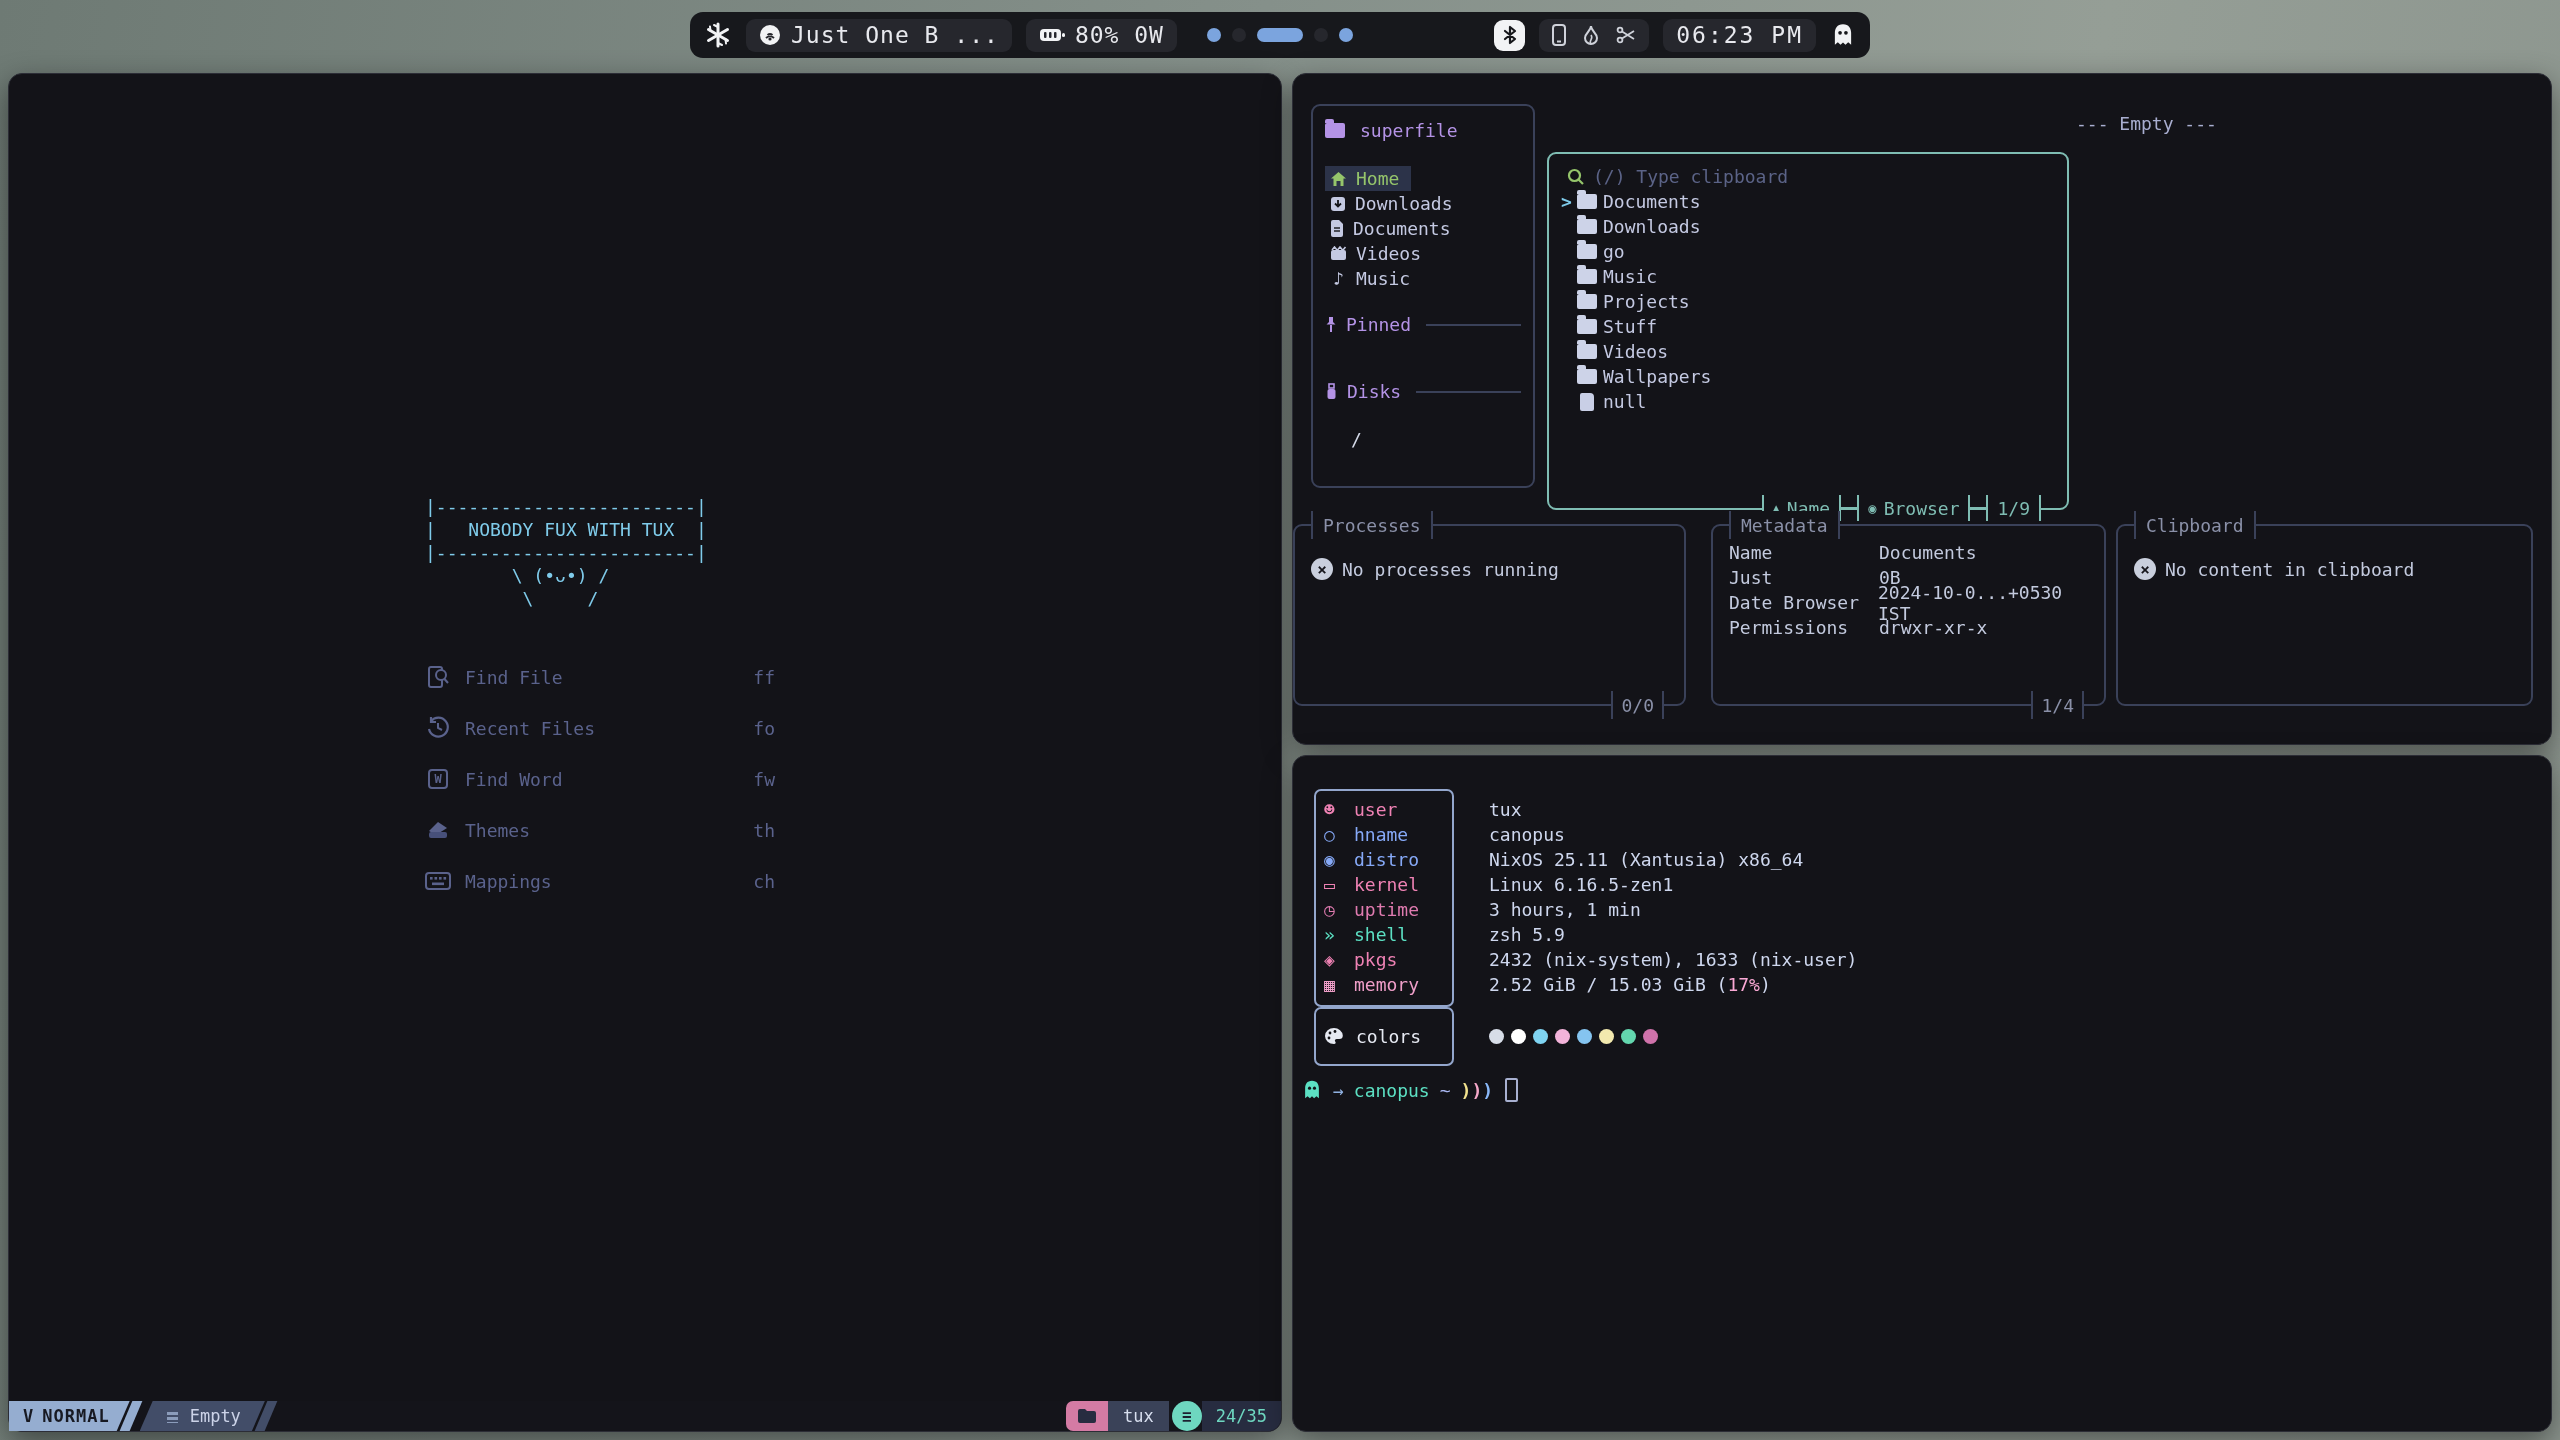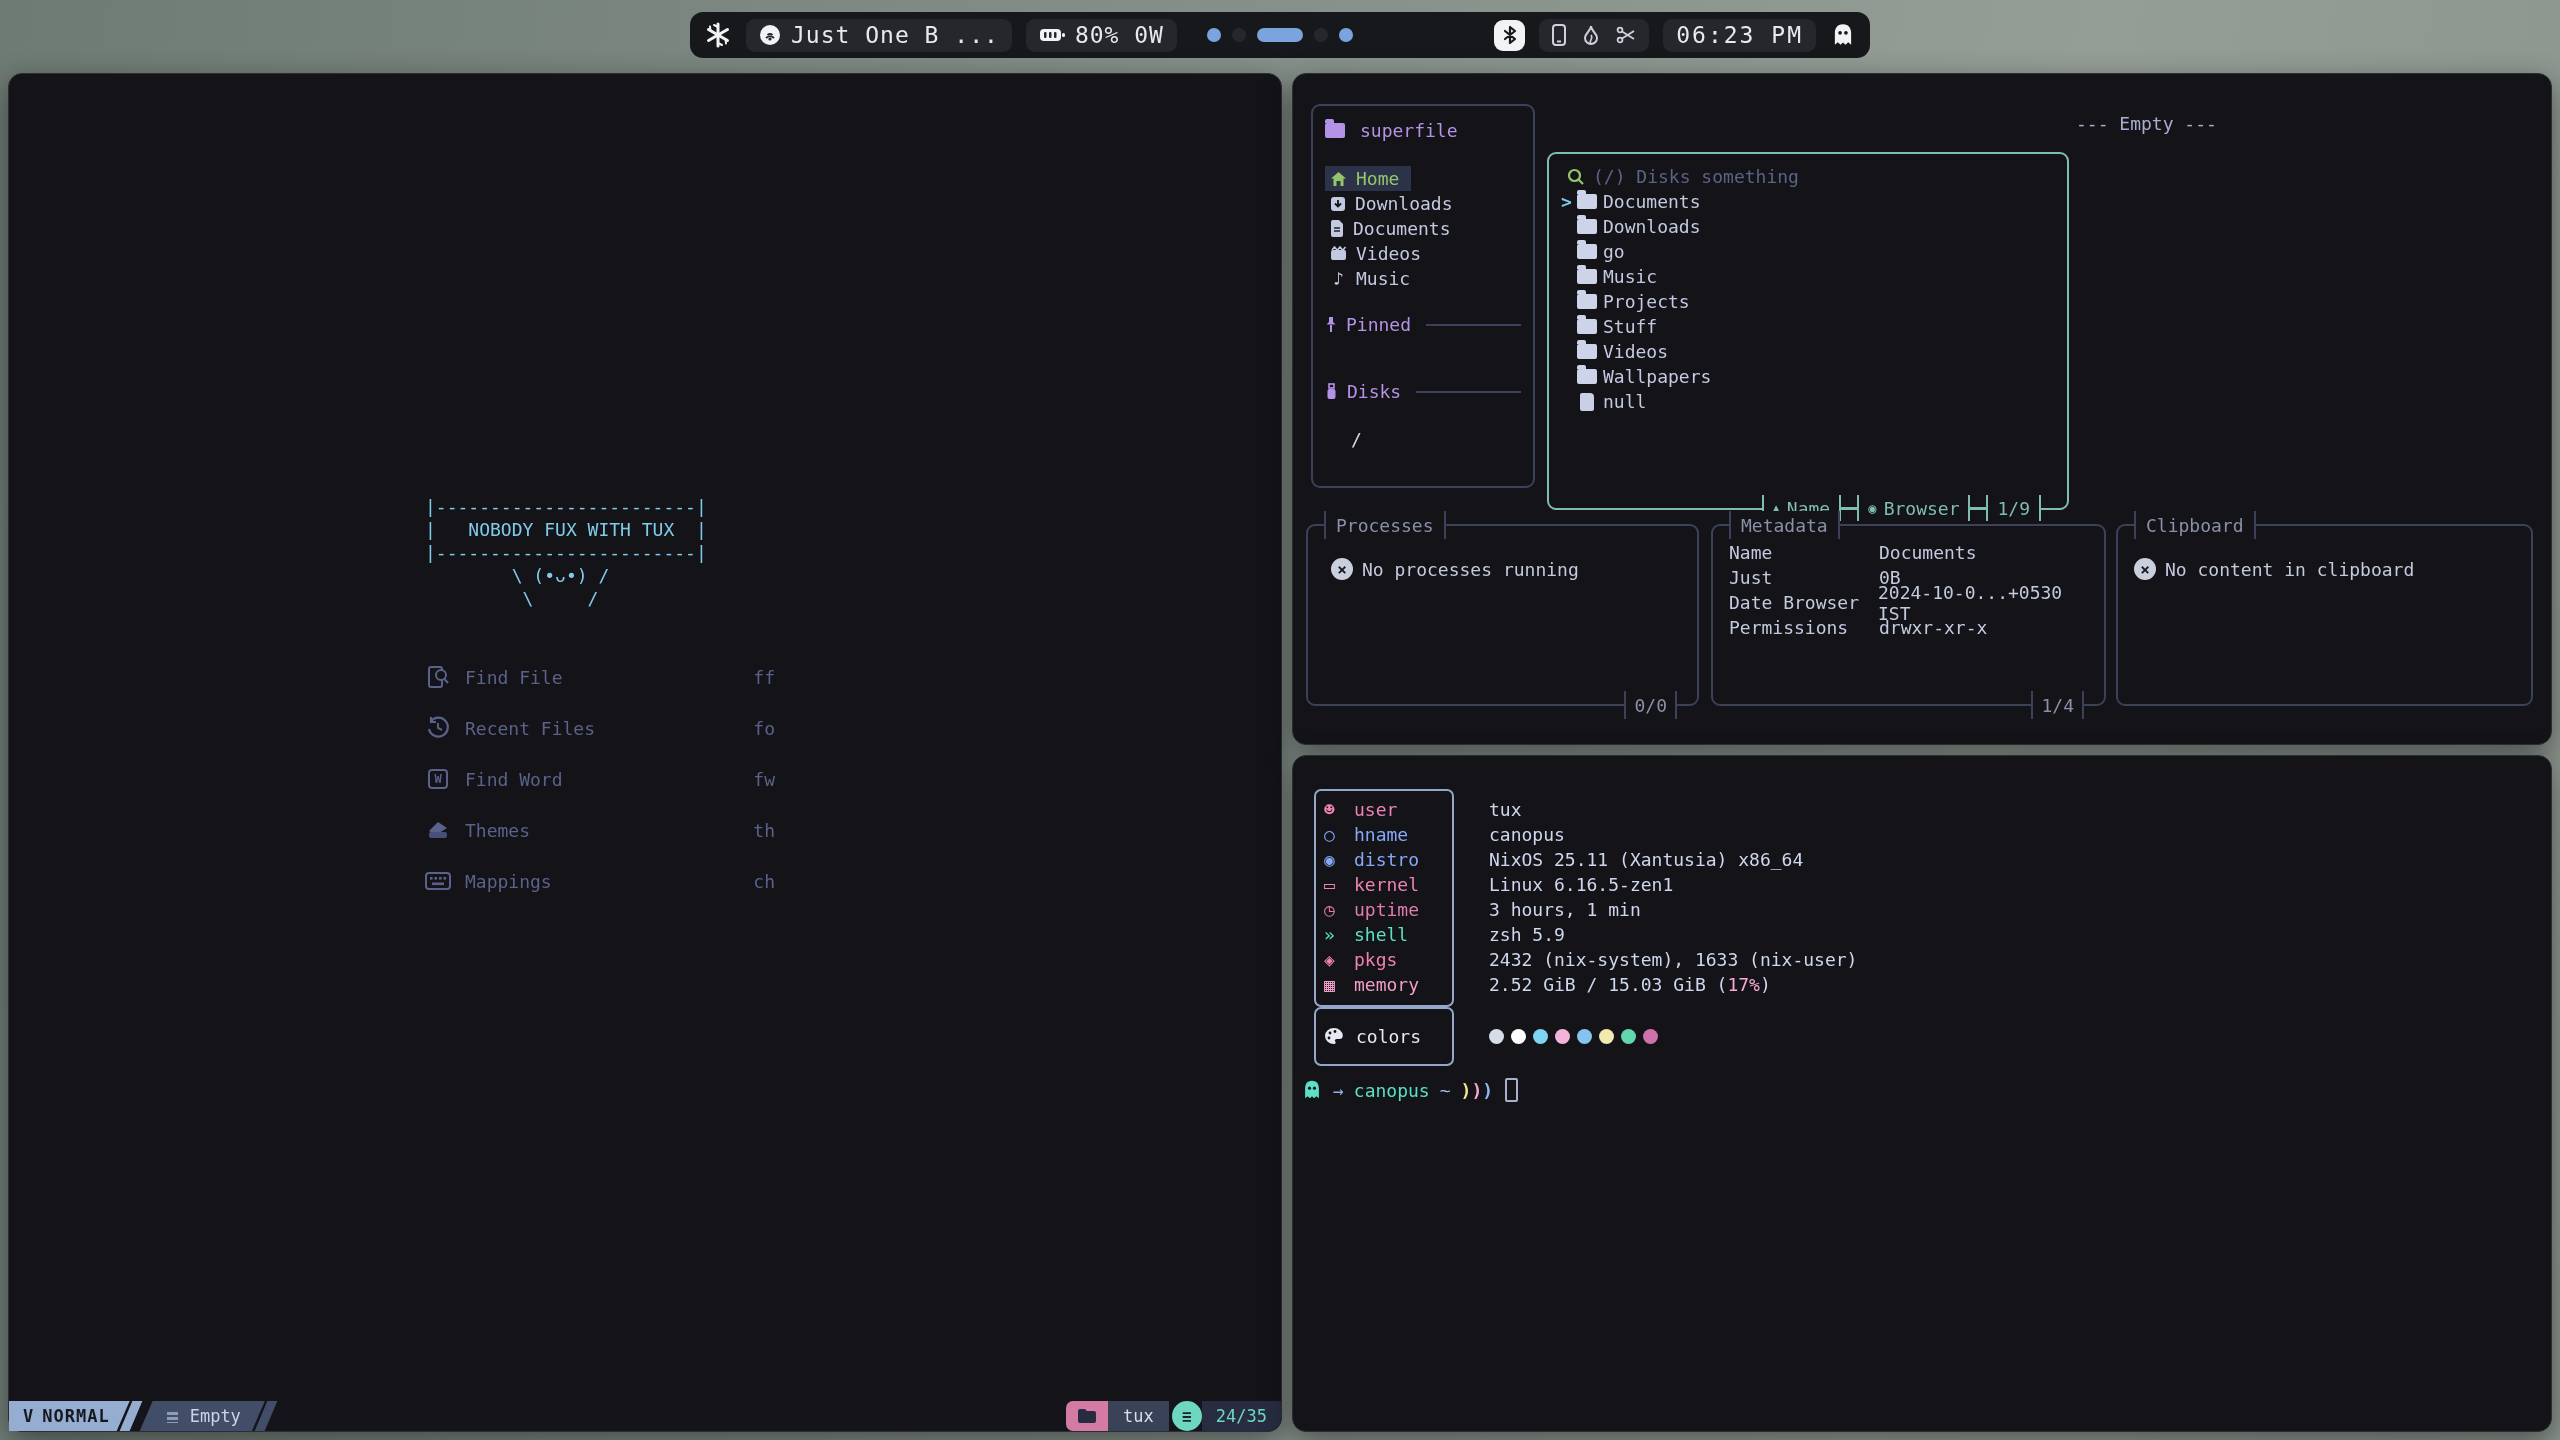--- a/index.html
+++ b/index.html
@@ -79,21 +79,21 @@
   .fico.folder::before { content:""; position:absolute; top:-4px; left:0; width:9px; height:4px; background:inherit; border-radius:2px 2px 0 0; }
   .fico.file { width:14px; height:18px; margin-left:3px; margin-right:9px; border-radius:2px 4px 2px 2px; background:#c9cfe6; }
   .f-name { color:#c4c9e2; }
   .sf-footer { position:absolute; right:26px; bottom:-13px; display:flex; align-items:center; }
   .flabel { background:#131318; border-left:2px solid #7fbdb3; border-right:2px solid #7fbdb3; color:#7fbdb3;
     height:26px; display:flex; align-items:center; gap:7px; padding:0 9px; }
   .fline { width:16px; height:2px; background:#7fbdb3; }
   .sf-empty { position:absolute; left:783px; top:39px; color:#a9aed0; }
 
   .panel { border:2px solid #3a4159; }
-  .p-processes { left:13px; top:450px; width:393px; height:182px;padding-left:7px; }
+  .p-processes { left:0; top:450px; width:393px; height:182px; }
   .p-metadata { left:418px; top:450px; width:395px; height:182px; }
   .p-clipboard { left:823px; top:450px; width:417px; height:182px; }
   .p-title { position:absolute; top:-15px; left:16px; background:#131318; color:#8a90a8; padding:0 10px; height:28px;
     display:flex; align-items:center; border-left:2px solid #3a4159; border-right:2px solid #3a4159; }
   .p-counter { position:absolute; bottom:-15px; right:20px; background:#131318; color:#8a90a8; padding:0 8px; height:28px;
     display:flex; align-items:center; border-left:2px solid #3a4159; border-right:2px solid #3a4159; }
   .p-msg { display:flex; align-items:center; gap:9px; margin:32px 0 0 16px; color:#c3cade; }
   .xcirc { width:22px; height:22px; border-radius:50%; background:#c9cfdd; color:#16161c; font-weight:bold;
     display:grid; place-items:center; font-size:16px; flex:none; }
   .meta-table { margin:14px 0 0 16px; }
@@ -375,21 +375,21 @@
     <div class="sf-disk">/</div>
   </div>
 
 
   <div class="sf-box sf-main">
     <div class="sf-search">
       <svg width="18" height="18" viewBox="0 0 18 18">
         <circle cx="7.5" cy="7.5" r="5.5" stroke="#95c56b" stroke-width="2.2" fill="none"></circle>
         <line x1="11.5" y1="11.5" x2="16" y2="16" stroke="#95c56b" stroke-width="2.2"></line>
       </svg>
-      <span>(/) Disks something</span>
+      <span>(/) Type clipboard</span>
     </div>
 
     <div>
 
         <div class="f-row selected">
           <span class="f-chev">&gt;</span>
           <span class="fico folder"></span>
           <span class="f-name">Documents</span>
         </div>
 

